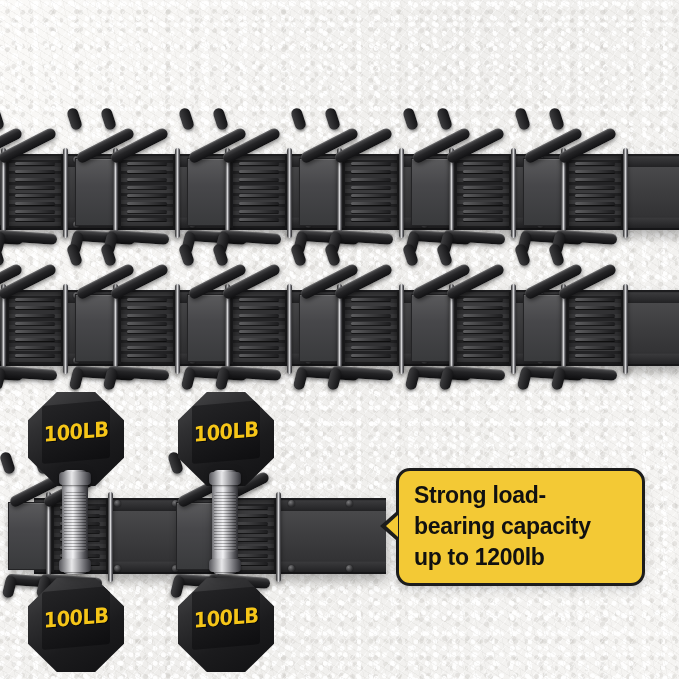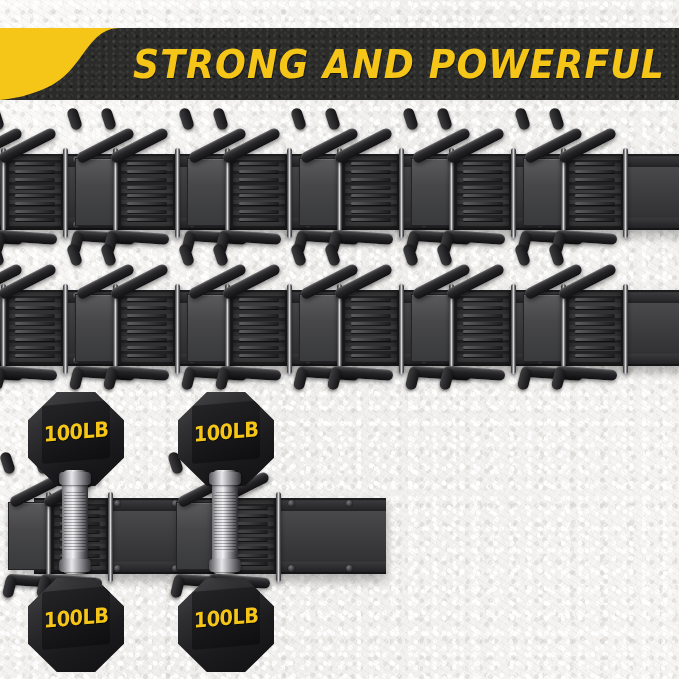--- a/index.html
+++ b/index.html
@@ -281,25 +281,20 @@
     white-space: pre-line;
   }
 </style>
 </head>
 <body>
 
 <div id="stage">
 
   <div class="wall"></div>
 
-  <div class="banner-wrap">
-    <div class="banner-yellow"></div>
-    <div class="banner-dark"></div>
-    <div class="banner-title">STRONG AND POWERFUL</div>
-  </div>
 
   <div class="rack row1">
     <div class="rail"></div>
   <div class="bolt" style="left: 22px; top: 40px;"></div>
       <div class="bolt" style="left: 22px; top: 105px;"></div>
       <div class="bolt" style="left: 80px; top: 40px;"></div>
       <div class="bolt" style="left: 80px; top: 105px;"></div>
       <div class="bolt" style="left: 138px; top: 40px;"></div>
       <div class="bolt" style="left: 138px; top: 105px;"></div>
       <div class="bolt" style="left: 196px; top: 40px;"></div>
@@ -800,14 +795,22 @@
     <div class="collar" style="top:2px;"></div>
     <div class="knurl"></div>
     <div class="collar" style="bottom:2px;"></div>
   </div>
   <div class="handle" style="left:212px; top:470px;">
     <div class="collar" style="top:2px;"></div>
     <div class="knurl"></div>
     <div class="collar" style="bottom:2px;"></div>
   </div>
 
+  <div class="callout">
+    <div class="body"></div>
+    <div class="pointer"></div>
+    <div class="pointer-fill"></div>
+    <div class="text">Strong load-
+bearing capacity
+up to 1200lb</div>
+  </div>
 
 </div>
 
 </body></html>

